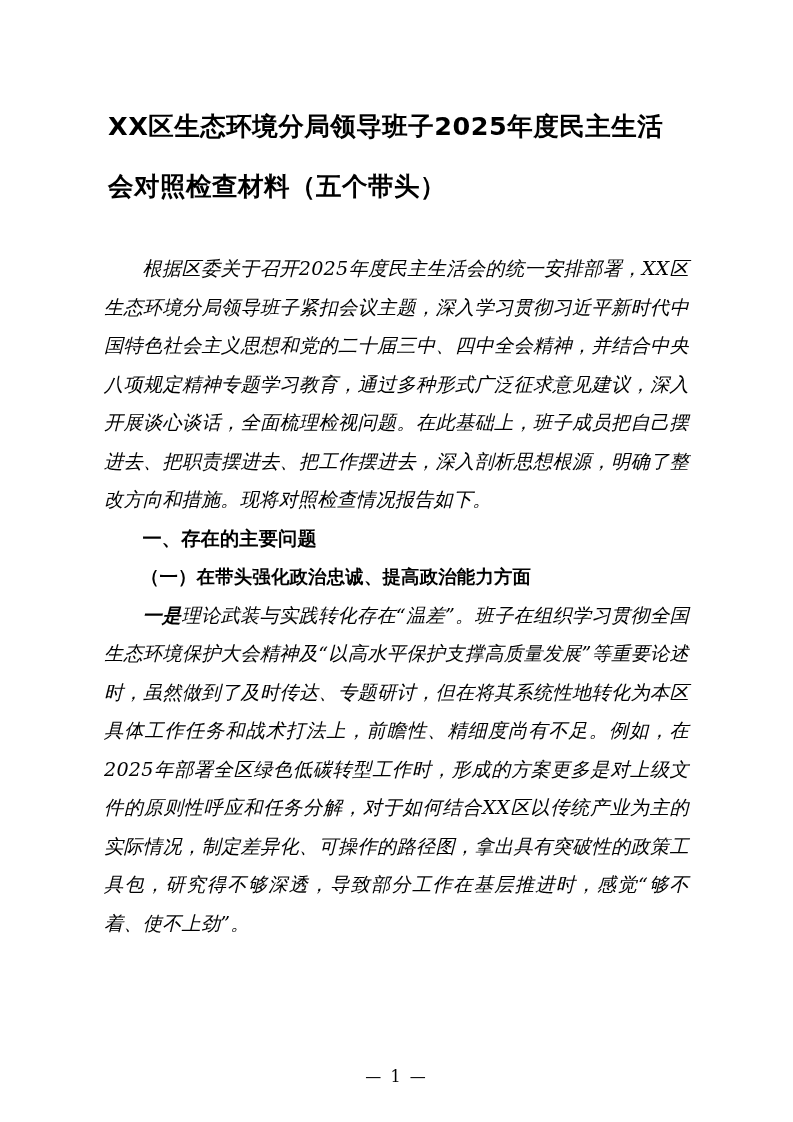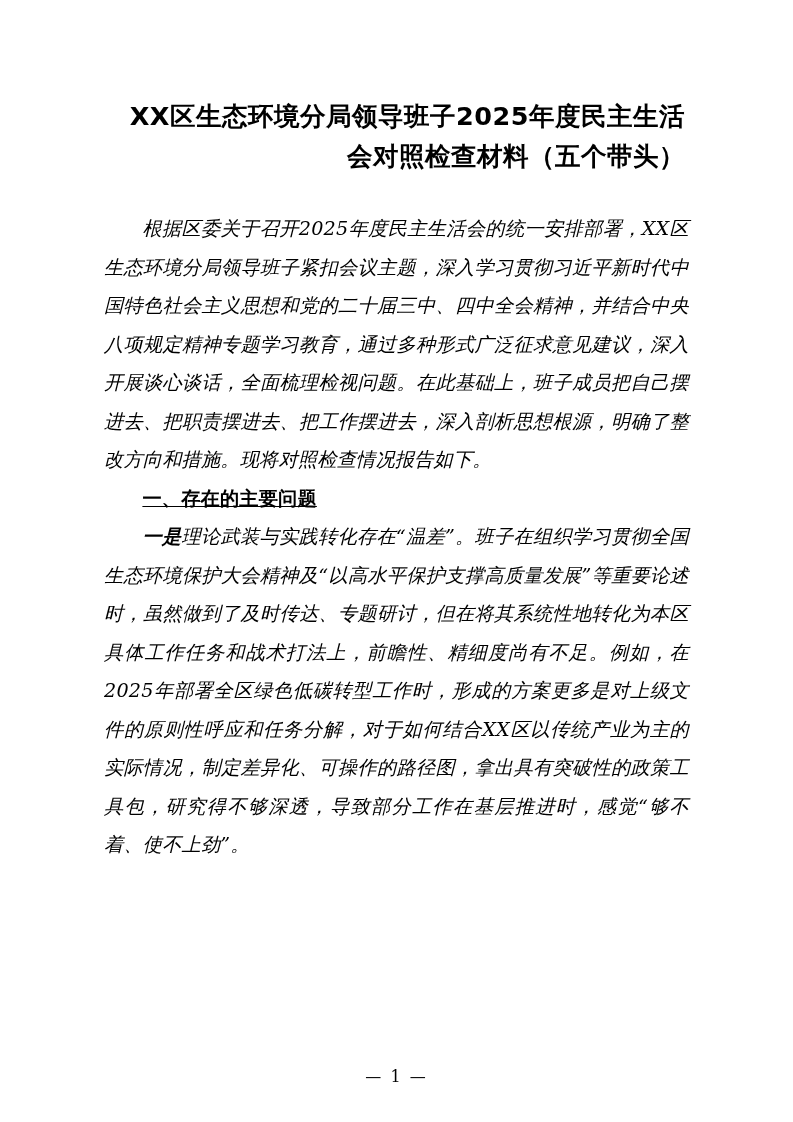--- a/index.html
+++ b/index.html
@@ -19,22 +19,22 @@
     width: 793px;
     height: 1122px;
     box-sizing: border-box;
     padding: 96px 104px 60px 104px;
     position: relative;
   }
   .doc-title {
     font-family: "DejaVu Sans", "Liberation Sans", sans-serif;
     font-weight: bold;
     font-size: 25.5px;
-    line-height: 40px;
-    text-align: right;
+    line-height: 60px;
+    text-align: left;
     letter-spacing: 0.5px;
     margin: 0 0 34px 0;
     padding: 0 4px;
   }
   p.para {
     margin: 0 0 0 0;
     font-size: 19.2px;
     line-height: 38.5px;
     text-align: justify;
     text-justify: inter-ideograph;
@@ -43,21 +43,20 @@
     font-style: italic;
   }
   h2.heading-1 {
     font-family: "DejaVu Sans", "Liberation Sans", sans-serif;
     font-weight: bold;
     font-size: 19.2px;
     line-height: 38.5px;
     margin: 0;
     text-indent: 2em;
     letter-spacing: 0.2px;
-    text-decoration: underline;
   }
   h3.heading-2 {
     font-family: "DejaVu Sans", "Liberation Sans", sans-serif;
     font-weight: bold;
     font-size: 18.4px;
     line-height: 38.5px;
     margin: 0;
     text-indent: 2em;
     letter-spacing: 0.2px;
   }
@@ -80,19 +79,20 @@
 <body>
 
 <div class="page">
 
   <h1 class="doc-title">XX区生态环境分局领导班子2025年度民主生活会对照检查材料（五个带头）</h1>
 
   <p class="para">根据区委关于召开2025年度民主生活会的统一安排部署，XX区生态环境分局领导班子紧扣会议主题，深入学习贯彻习近平新时代中国特色社会主义思想和党的二十届三中、四中全会精神，并结合中央八项规定精神专题学习教育，通过多种形式广泛征求意见建议，深入开展谈心谈话，全面梳理检视问题。在此基础上，班子成员把自己摆进去、把职责摆进去、把工作摆进去，深入剖析思想根源，明确了整改方向和措施。现将对照检查情况报告如下。</p>
 
   <h2 class="heading-1">一、存在的主要问题</h2>
 
+  <h3 class="heading-2">（一）在带头强化政治忠诚、提高政治能力方面</h3>
 
   <p class="para"><span class="lead">一是</span><span>理论武装与实践转化存在“温差”。班子在组织学习贯彻全国生态环境保护大会精神及“以高水平保护支撑高质量发展”等重要论述时，虽然做到了及时传达、专题研讨，但在将其系统性地转化为本区具体工作任务和战术打法上，前瞻性、精细度尚有不足。例如，在2025年部署全区绿色低碳转型工作时，形成的方案更多是对上级文件的原则性呼应和任务分解，对于如何结合XX区以传统产业为主的实际情况，制定差异化、可操作的路径图，拿出具有突破性的政策工具包，研究得不够深透，导致部分工作在基层推进时，感觉“够不着、使不上劲”。</span></p>
 
 
   <div class="footer">— 1 —</div>
 
 </div>
 
 </body></html>

